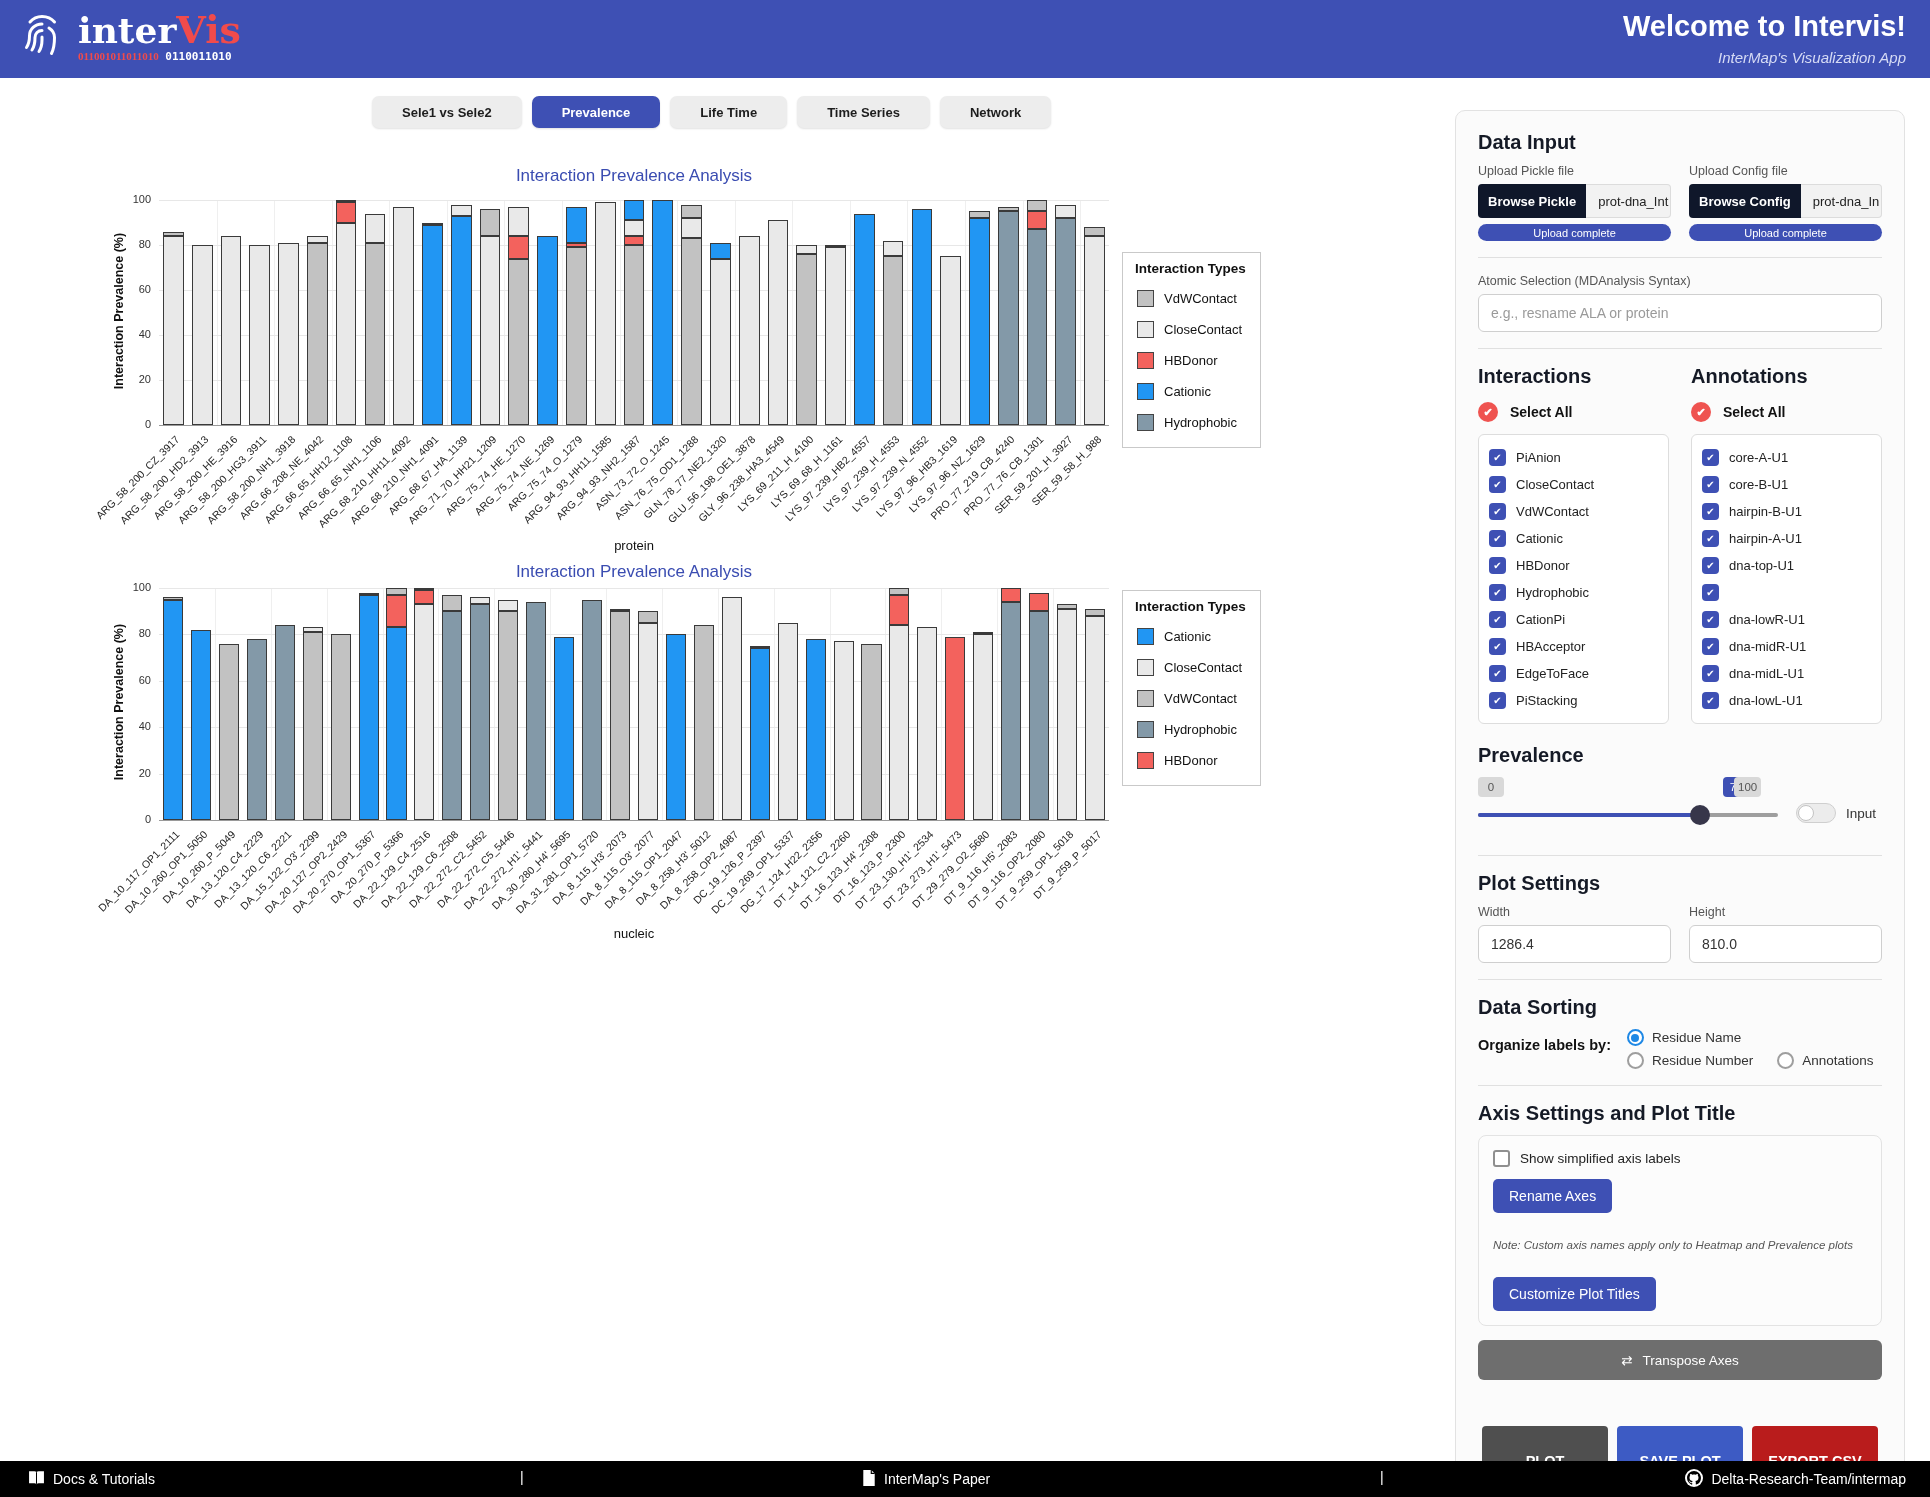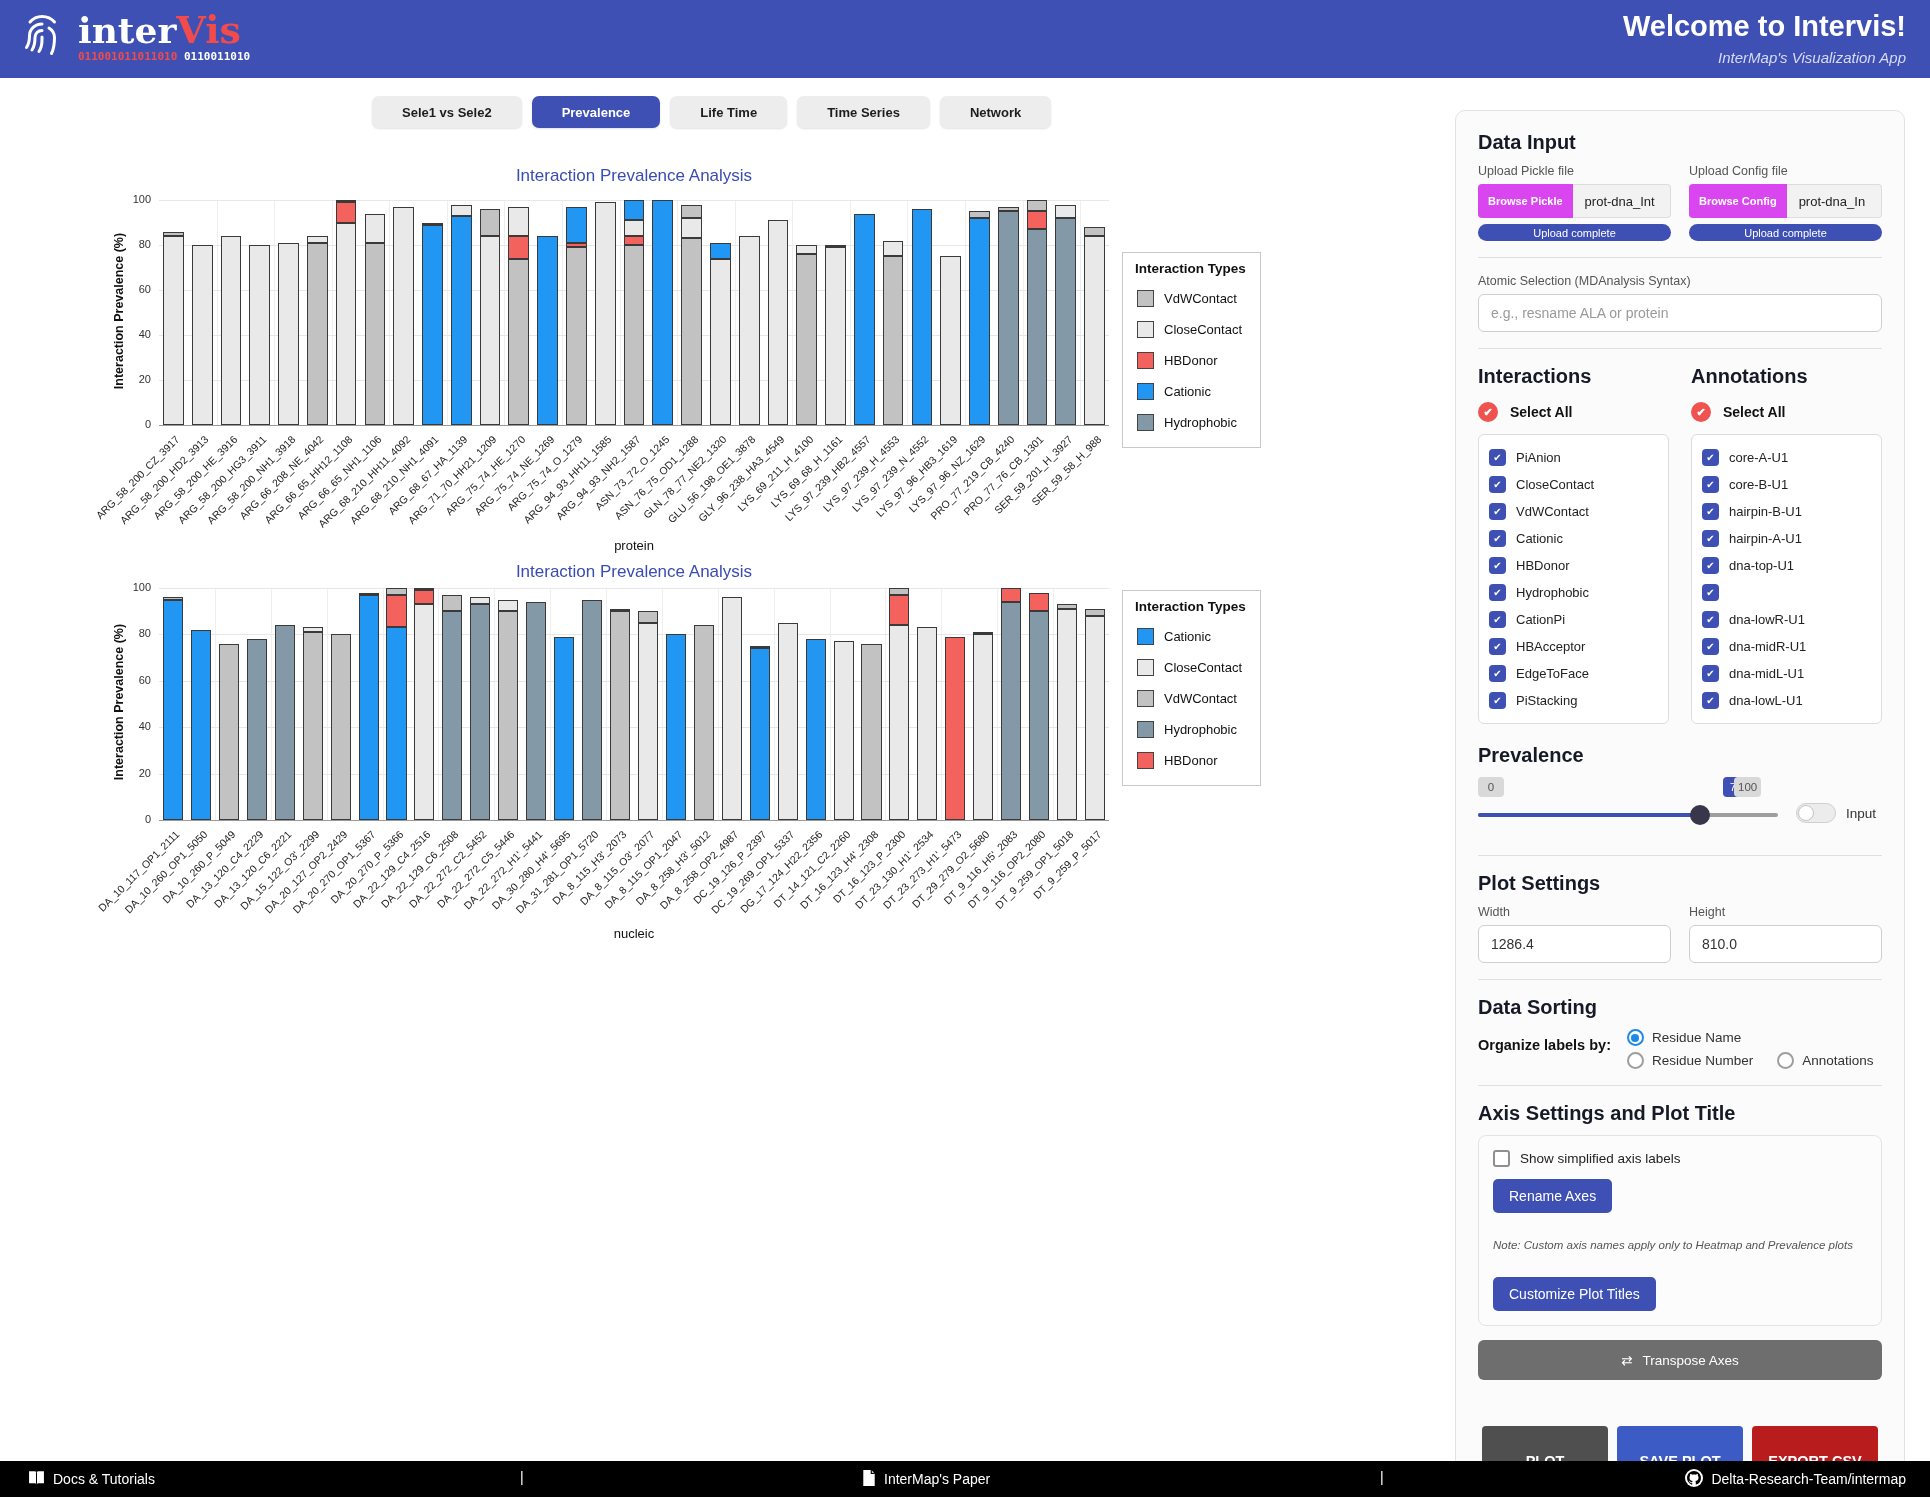--- a/index.html
+++ b/index.html
@@ -6,21 +6,21 @@
   .page{position:relative;width:1930px;height:1497px;background:#fff;overflow:hidden;}
 
   
   .hdr{position:absolute;top:0;left:0;width:1930px;height:78px;background:#3E50B4;}
   .logo{position:absolute;left:16px;top:10px;display:flex;align-items:center;gap:10px;}
   .logo svg{display:block;}
   .logo-text{line-height:1;}
   .lt-inter{font-family:"DejaVu Serif",serif;font-weight:bold;font-size:36px;color:#fff;}
   .lt-vis{font-family:"DejaVu Serif",serif;font-weight:bold;font-size:38px;color:#F14B4B;}
   .logo-binary{font-family:"DejaVu Sans Mono",monospace;font-size:11px;font-weight:bold;margin-top:2px;}
-  .bin-red{color:#F14B4B;}.bin-white{color:#fff;}
+  .bin-red{color:#F14B4B;font-family:Liberation Serif, serif;}.bin-white{color:#fff;}
   .hdr-right{position:absolute;right:24px;top:10px;text-align:right;color:#fff;}
   .welcome{font-size:29px;font-weight:bold;}
   .hdr-sub{font-size:15px;font-style:italic;color:#d6dbf5;margin-top:6px;}
 
   
   .tabs{position:absolute;left:372px;top:96px;display:flex;gap:10px;}
   .tab{height:32px;padding:0 30px;display:flex;align-items:center;justify-content:center;
        background:#EDEDED;color:#1d1d1d;font-size:13px;font-weight:bold;border-radius:7px;
        box-shadow:0 1px 2px rgba(0,0,0,.12);cursor:pointer;white-space:nowrap;}
   .tab.active{background:#3E50B4;color:#fff;}
@@ -49,21 +49,21 @@
   
   .sidebar{position:absolute;left:1455px;top:110px;width:450px;background:#FBFBFB;
            border:1px solid #E2E2E2;border-radius:10px;box-sizing:border-box;padding:20px 22px 20px 22px;}
   .sidebar h2{font-size:20px;color:#151a26;margin:0 0 10px 0;}
   .sb-sec{margin-top:4px;}
   hr.div{border:none;border-top:1px solid #E0E0E0;margin:16px 0;}
   .small-label{font-size:12.5px;color:#555;margin-bottom:6px;}
   .upload-grid{display:flex;gap:18px;}
   .upload-col{flex:1;min-width:0;}
   .file-row{display:flex;height:34px;}
-  .browse-btn{background:#d946ef;color:#fff;border:none;font-size:11px;font-weight:bold;
+  .browse-btn{background:#0f172a;color:#fff;border:none;font-size:13px;font-weight:bold;
               padding:0 10px;border-radius:4px 0 0 4px;cursor:pointer;white-space:nowrap;font-family:inherit;text-align:center;}
   .file-name{flex:1;background:#F2F2F2;border:1px solid #DCDCDC;border-left:none;border-radius:0 4px 4px 0;
              font-size:13px;color:#222;display:flex;align-items:center;padding:0 12px;overflow:hidden;white-space:nowrap;}
   .upload-pill{margin-top:6px;height:17px;border-radius:9px;background:#3E50B4;color:#fff;font-size:11px;
                display:flex;align-items:center;justify-content:center;}
   .text-input{width:100%;height:38px;box-sizing:border-box;border:1px solid #CFCFCF;border-radius:6px;
               padding:0 12px;font-size:14px;color:#333;background:#fff;font-family:inherit;}
   .text-input::placeholder{color:#9a9a9a;}
   .dual{display:flex;gap:22px;}
   .dcol{flex:1;min-width:0;}

